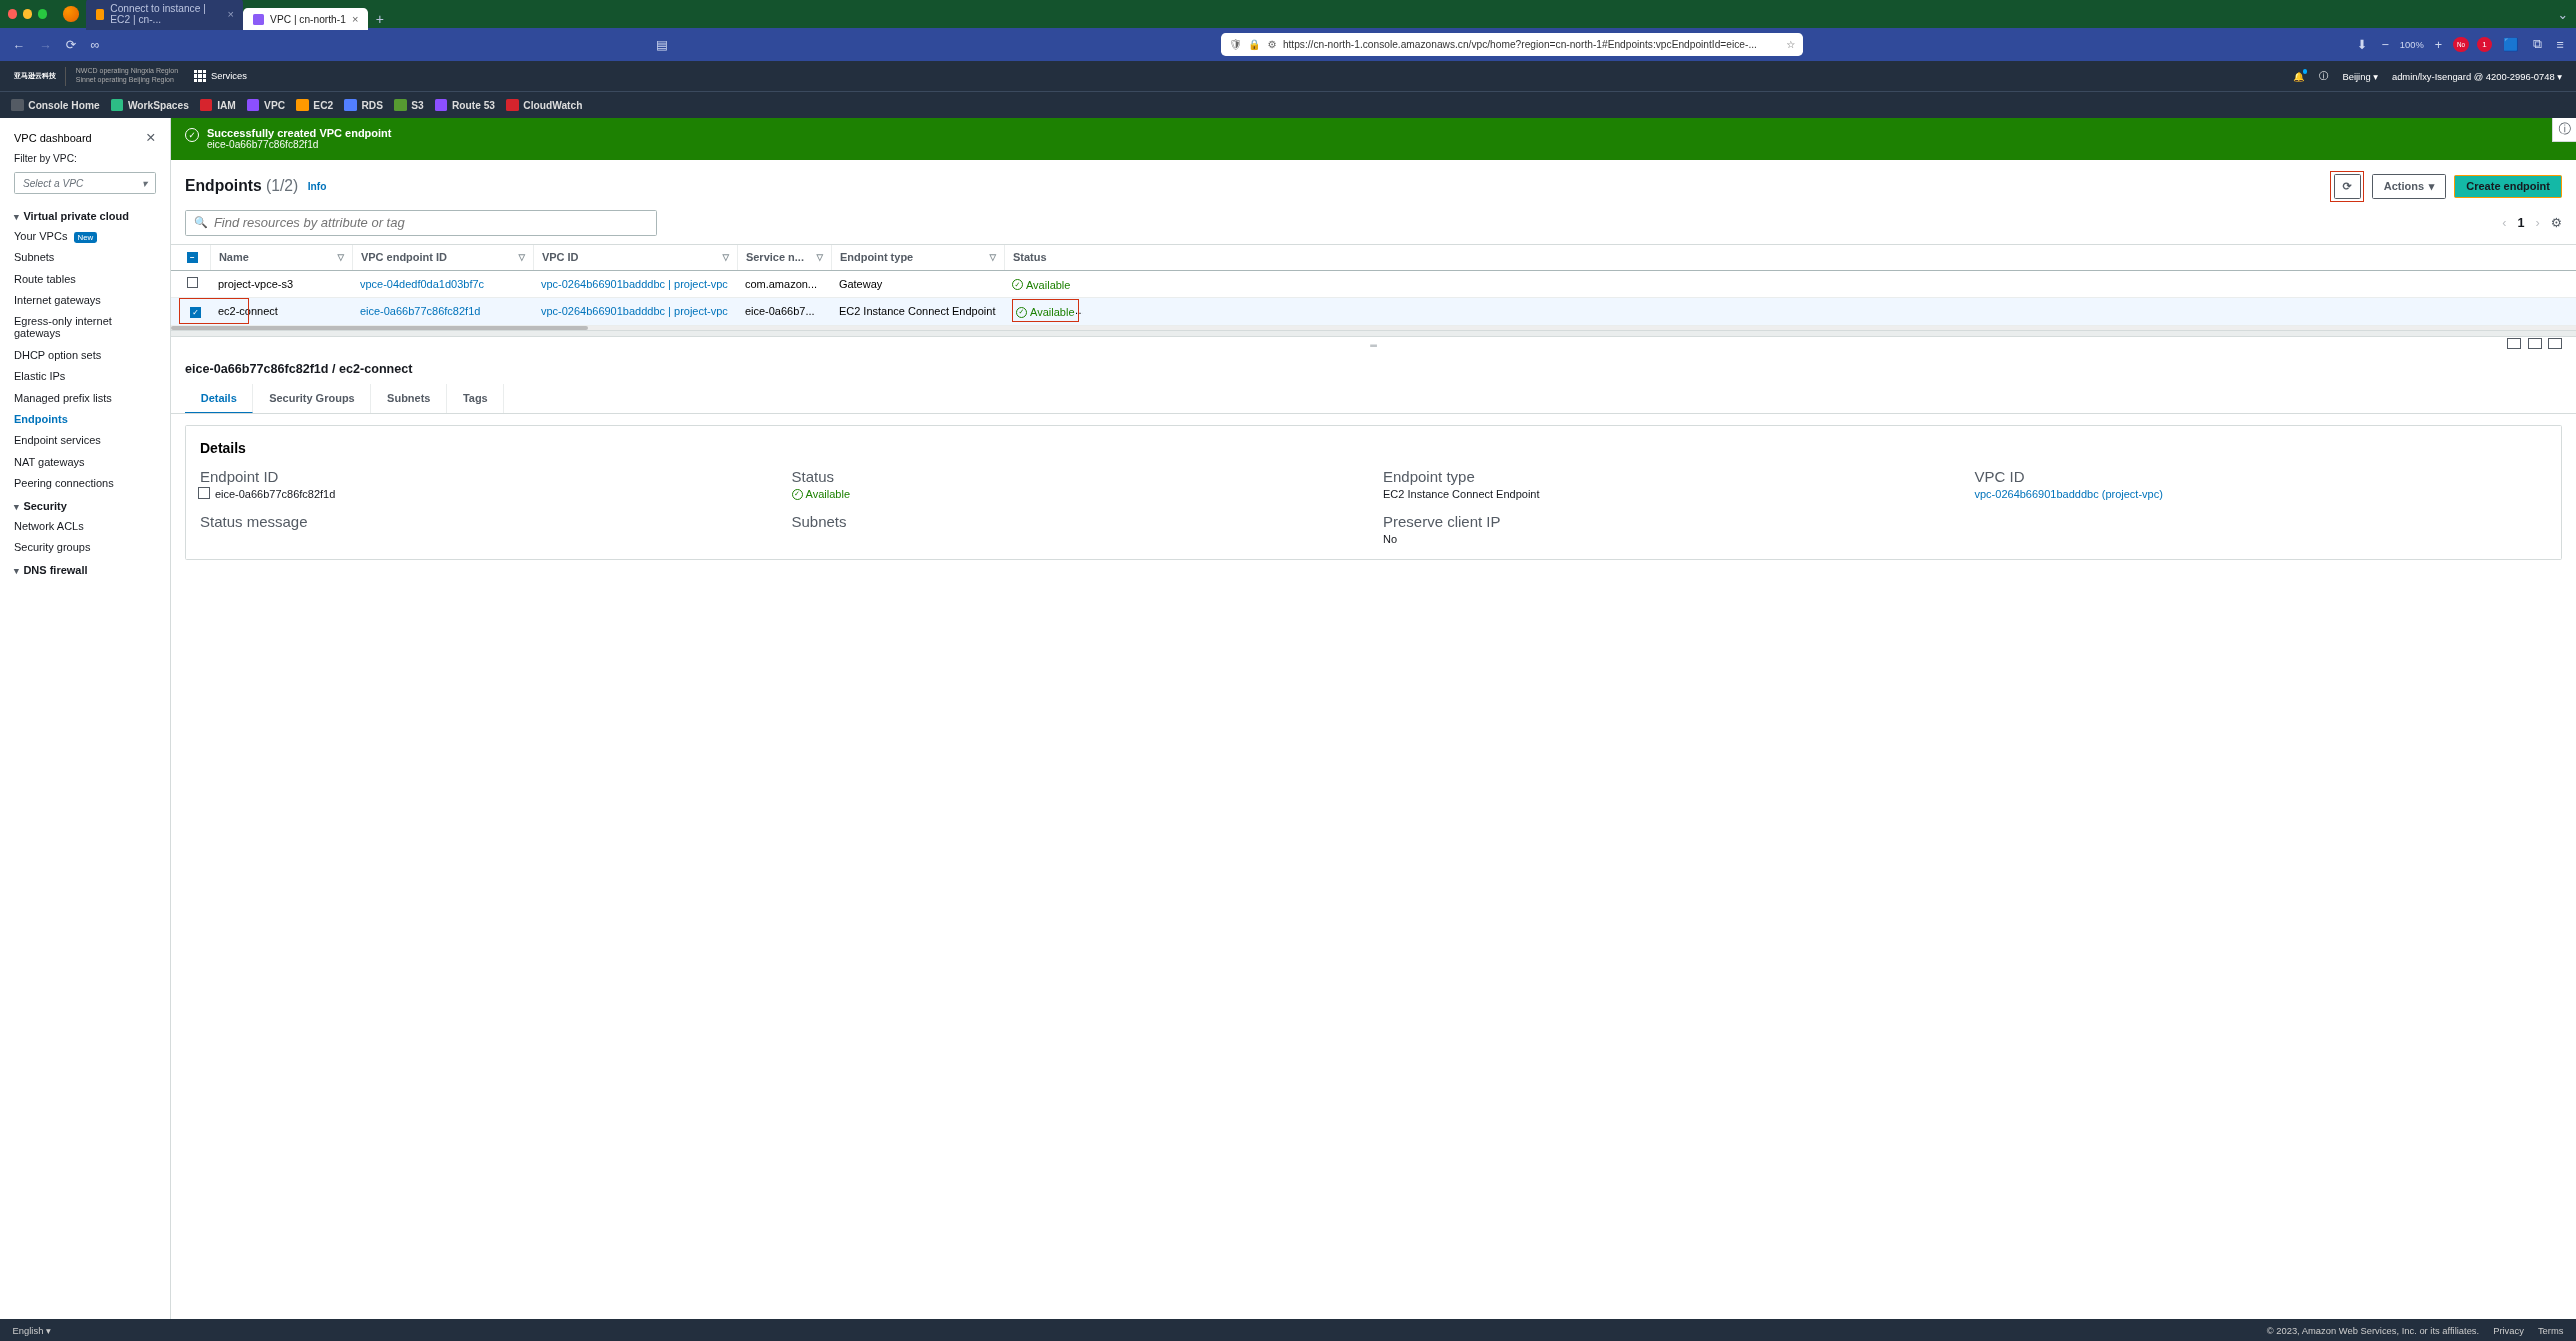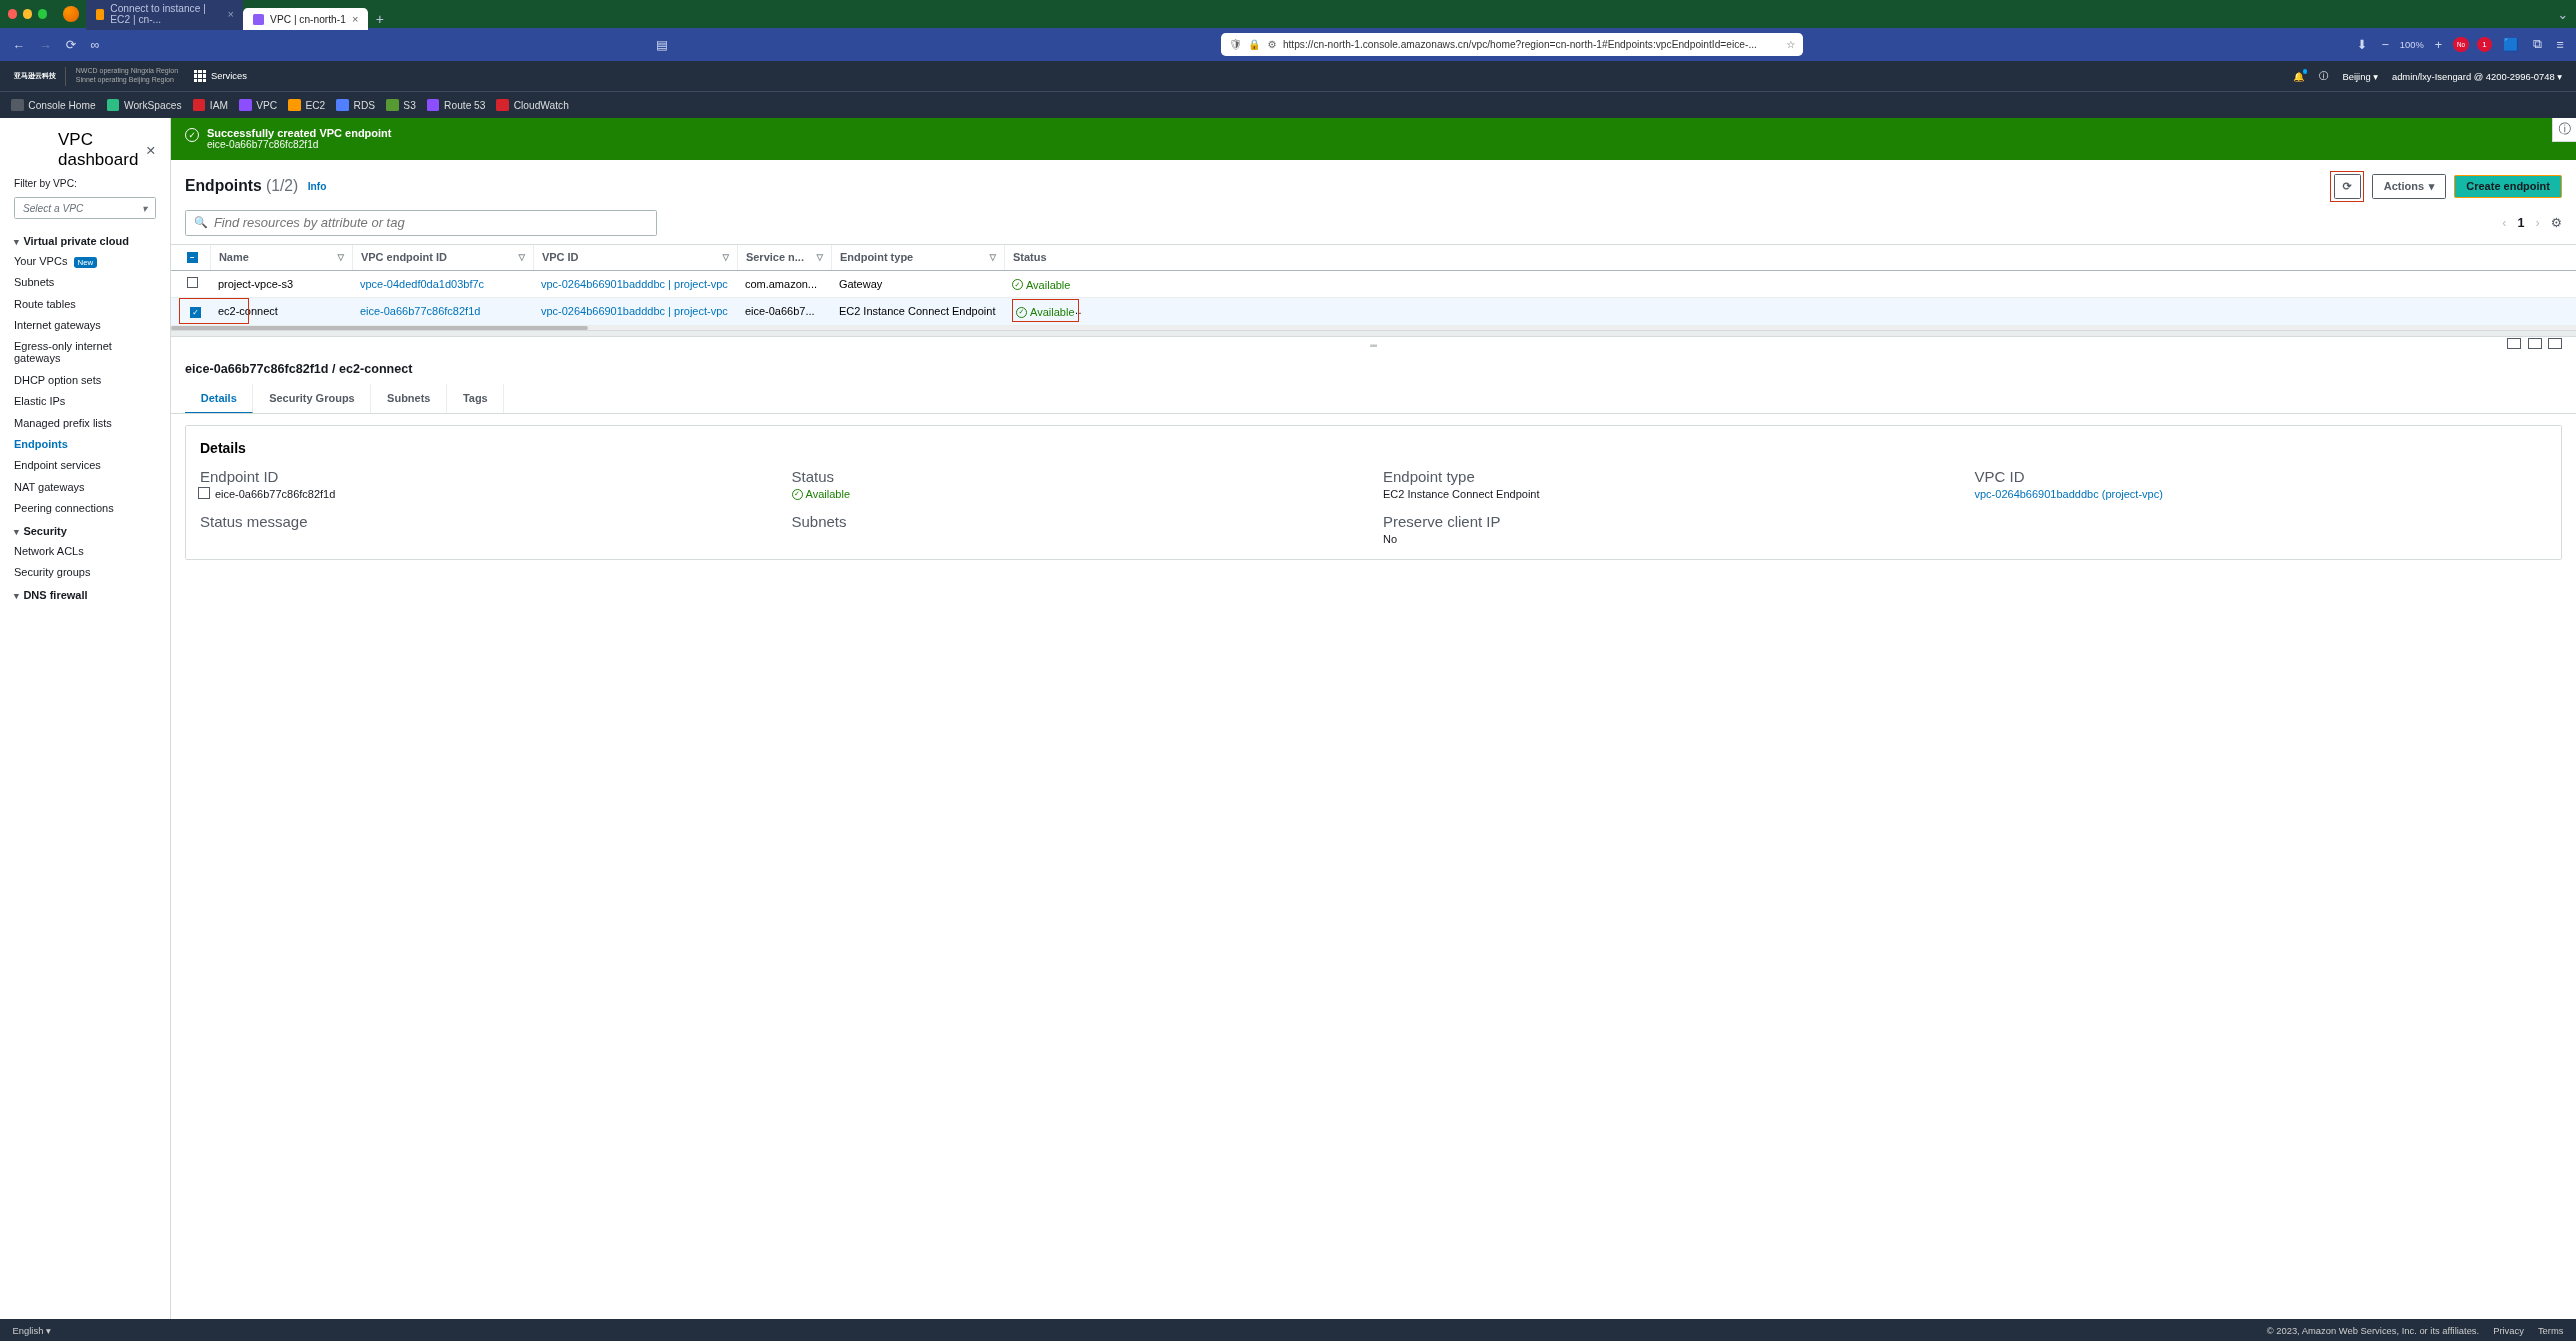--- a/index.html
+++ b/index.html
@@ -40,28 +40,28 @@
 .services-btn { display: flex; align-items: flex-start; gap: 4.7px; cursor: pointer; }
 .grid-icon { display: grid; grid-template-columns: repeat(3, 3.1px); grid-template-rows: repeat(3, 3.1px); gap: 1.6px; }
 .grid-icon div { background: #fff; }
 .aws-header-right { margin-left: auto; display: flex; align-items: center; gap: 14px; }
 .aws-header-right span { cursor: pointer; }
 .bell-icon { position: relative; }
 .bell-dot { position: absolute; top: -1.6px; right: -2.4px; width: 4.7px; height: 4.7px; border-radius: 50%; background: #0af; }
 
 
 .fav-bar { background: #232f3e; display: flex; align-items: center; height: 27px; padding: 0 11px; gap: 11px; font-size: 10.2px; border-top: 0.8px solid #3b4a5e; }
-.fav-item { display: flex; align-items: center; gap: 4.7px; color: #ddd; cursor: pointer; }
+.fav-item { display: flex; align-items: center; gap: 4.7px; color: #ddd; cursor: pointer; font-weight: bold; }
 .fav-icon { width: 12.6px; height: 12.6px; border-radius: 1.6px; display: flex; align-items: center; justify-content: center; font-size: 7px; color: #fff; }
 
 
 .main { display: flex; height: calc(100vh - 118px - 22px); background: #fff; }
 .sidebar { width: 171px; border-right: 0.8px solid #d5dbdb; padding: 9.4px 0; overflow-y: auto; font-size: 11px; position: relative; }
 .sidebar-header { display: flex; align-items: center; justify-content: space-between; padding: 3.1px 14px; }
-.sidebar-title { font-size: 17px; margin-left: 44px; }
+.sidebar-title { font-size: 11px; }
 .sidebar-close-x { cursor: pointer; font-size: 12.6px; color: #545b64; }
 .sidebar-filter-label { font-size: 10.2px; color: #16191f; padding: 4.7px 14px; }
 .sidebar-select { margin: 3.1px 14px 9.4px; border: 0.8px solid #aab7b8; border-radius: 1.6px; padding: 4.7px 7.9px; font-size: 10.2px; font-style: italic; color: #687078; display: flex; justify-content: space-between; align-items: center; cursor: pointer; }
 .sidebar-section { padding: 6.3px 14px 3.1px; font-weight: 700; font-size: 11px; color: #16191f; display: flex; align-items: center; gap: 4.7px; }
 .caret-down::before { content: "▾"; font-size: 9.4px; color: #545b64; }
 .sidebar-item { padding: 4.7px 14px; color: #16191f; cursor: pointer; font-size: 11px; }
 .sidebar-item.active { color: #0073bb; font-weight: 700; }
 .sidebar-item .badge-new { background: #0073bb; color: #fff; font-size: 7.9px; padding: 0.8px 3.9px; border-radius: 2.4px; margin-left: 3.1px; }
 
 

